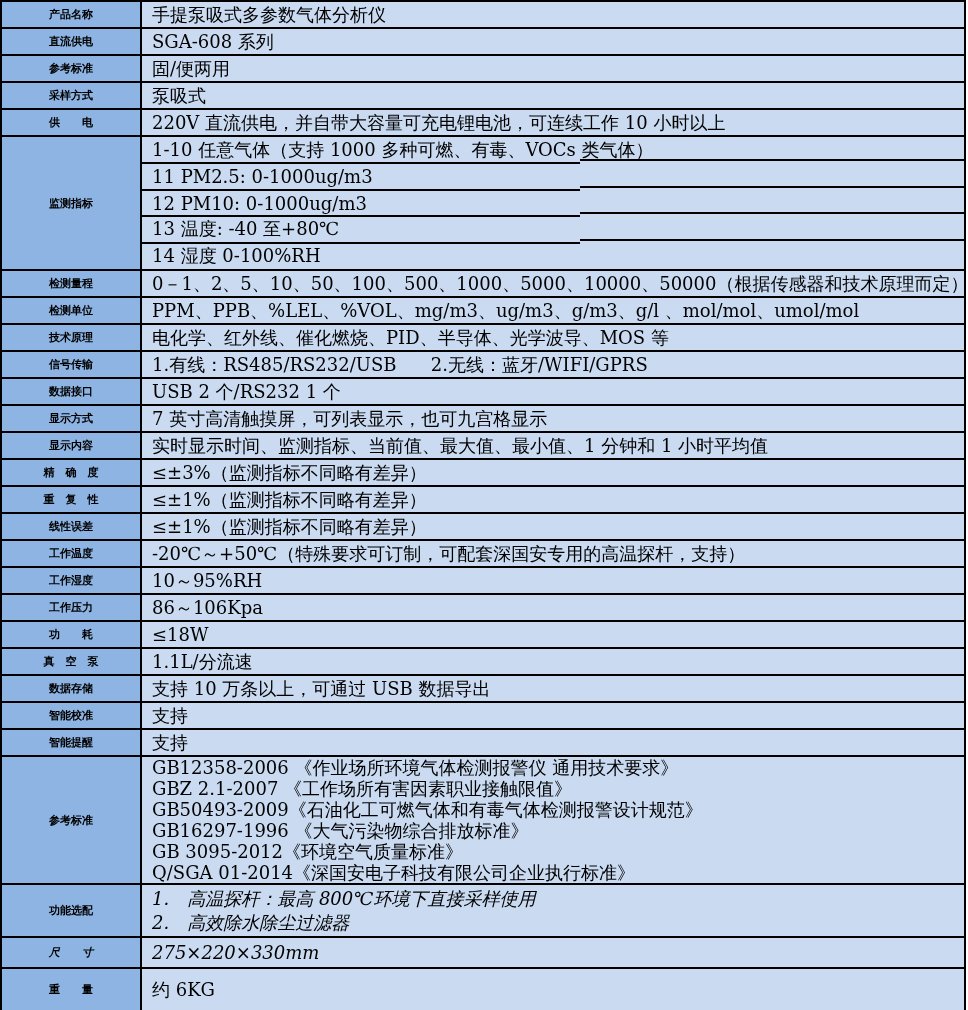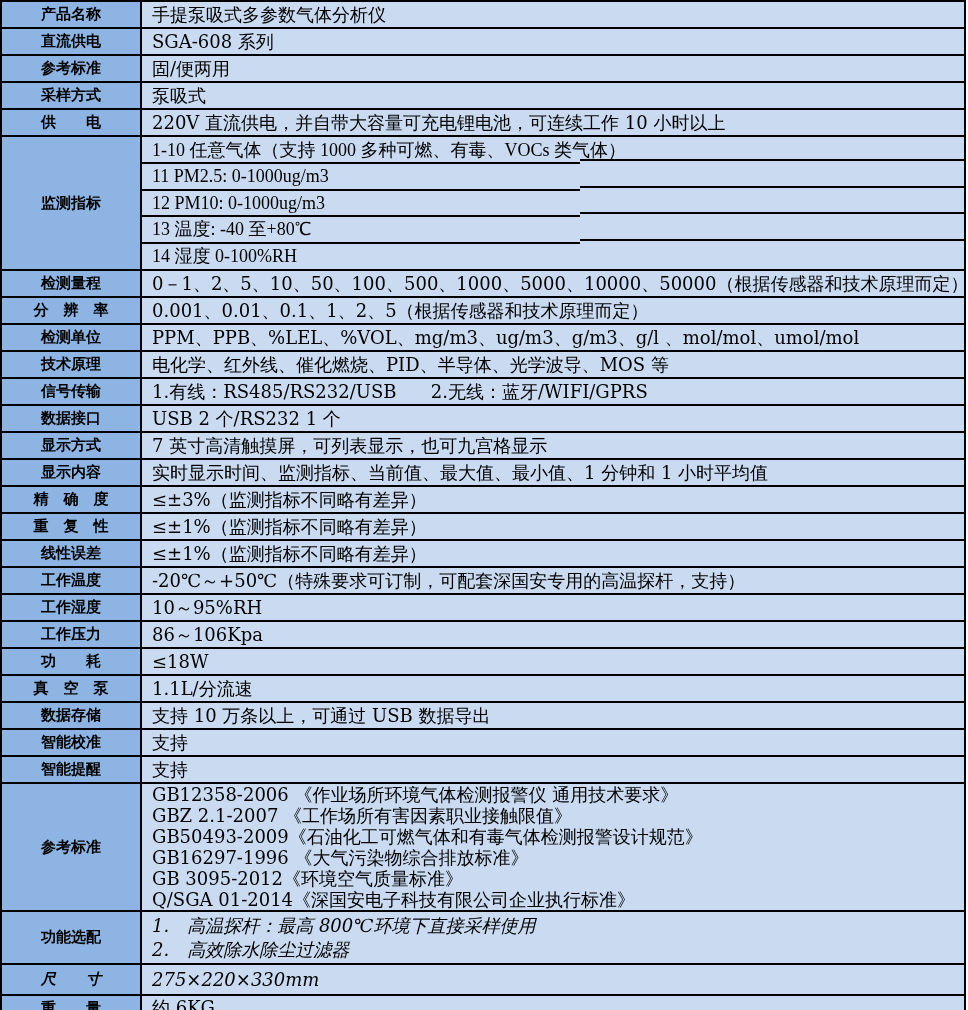--- a/index.html
+++ b/index.html
@@ -23,39 +23,39 @@
   .r27{height:27px;}
   .r23{height:31px;font-style:italic;}
   .r-monitor{height:134px;}
   .r-standards{height:128px;}
   .r-options{height:53px;}
   .lbl{
     width:140px;flex:0 0 140px;
     background:var(--label-bg);
     border-right:2px solid var(--border);
     display:flex;align-items:center;justify-content:center;
-    font-weight:700;font-size:15px;
+    font-weight:700;font-size:11px;
     white-space:pre;text-align:center;
   }
   .val{
     flex:1 1 auto;
     background:var(--value-bg);
     display:flex;align-items:center;
     padding-left:10px;
     font-family:"DejaVu Serif",serif;
     font-size:18px;
     white-space:pre;
     overflow:hidden;
   }
   .val.multi{flex-direction:column;align-items:stretch;justify-content:center;padding-left:0;}
   .monitor-cell{position:relative;padding-left:0;}
   .monitor-cell .sub{
     flex:1 1 20%;
     display:flex;align-items:center;
-    padding-left:10px;white-space:pre;font-family:Liberation Serif, serif;
+    padding-left:10px;white-space:pre;
   }
   .sep-l,.sep-r{position:absolute;height:2px;background:var(--border);}
   .sep-l{left:0;width:438px;}
   .sep-r{left:438px;right:0;}
   .sep1l{top:calc(20% - 1px);} .sep1r{top:calc(20% - 4px);}
   .sep2l{top:calc(40% - 1px);} .sep2r{top:calc(40% - 4px);}
   .sep3l{top:calc(60% - 1px);} .sep3r{top:calc(60% - 4px);}
   .sep4l{top:calc(80% - 1px);} .sep4r{top:calc(80% - 4px);}
   .line{padding-left:10px;line-height:21px;white-space:pre;}
   .r-options .line{line-height:24px;font-style:italic;}
@@ -107,24 +107,20 @@
       <div class="sep-l sep4l"></div>
       <div class="sep-r sep4r"></div>
     </div>
   </div>
 
   <div class="row r27">
     <div class="lbl">检测量程</div>
     <div class="val">0－1、2、5、10、50、100、500、1000、5000、10000、50000（根据传感器和技术原理而定）</div>
   </div>
 
-  <div class="row r27">
-    <div class="lbl">分　辨　率</div>
-    <div class="val">0.001、0.01、0.1、1、2、5（根据传感器和技术原理而定）</div>
-  </div>
 
   <div class="row r27">
     <div class="lbl">检测单位</div>
     <div class="val">PPM、PPB、%LEL、%VOL、mg/m3、ug/m3、g/m3、g/l 、mol/mol、umol/mol</div>
   </div>
 
   <div class="row r27">
     <div class="lbl">技术原理</div>
     <div class="val">电化学、红外线、催化燃烧、PID、半导体、光学波导、MOS 等</div>
   </div>

